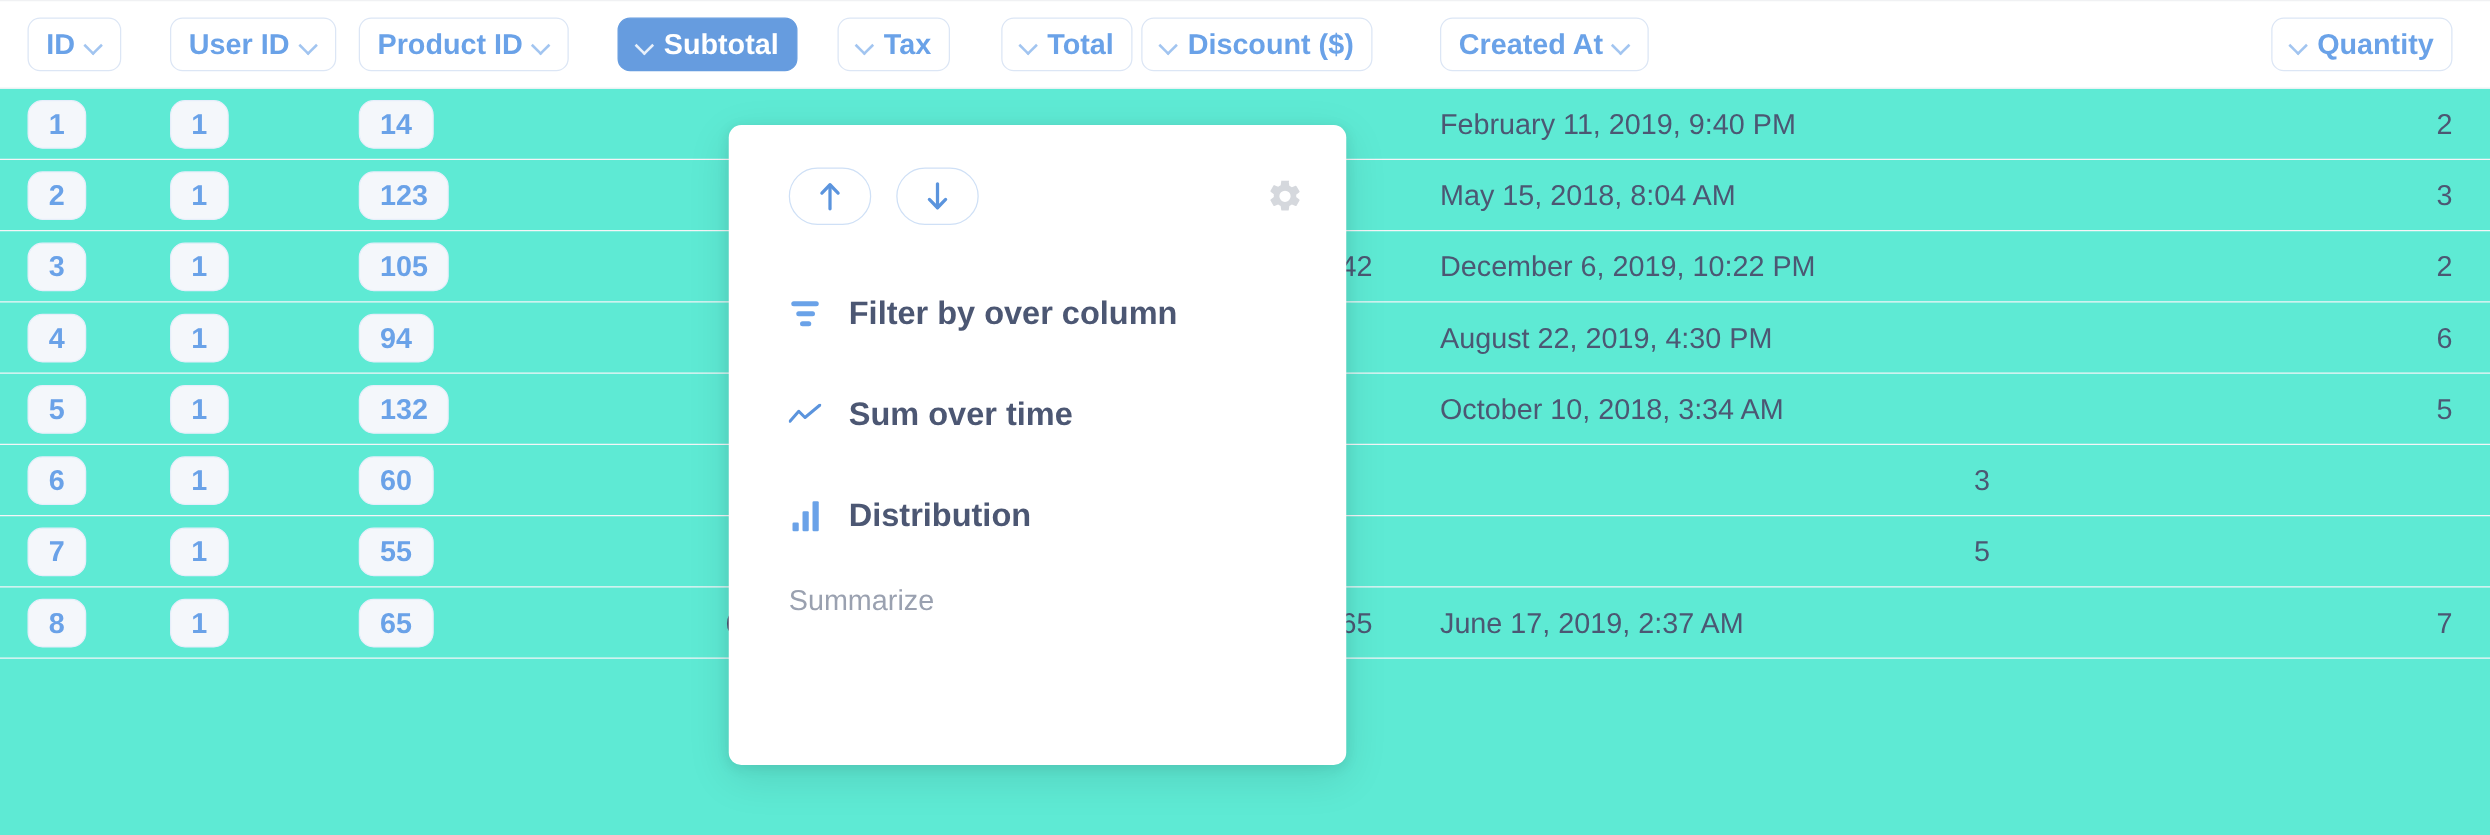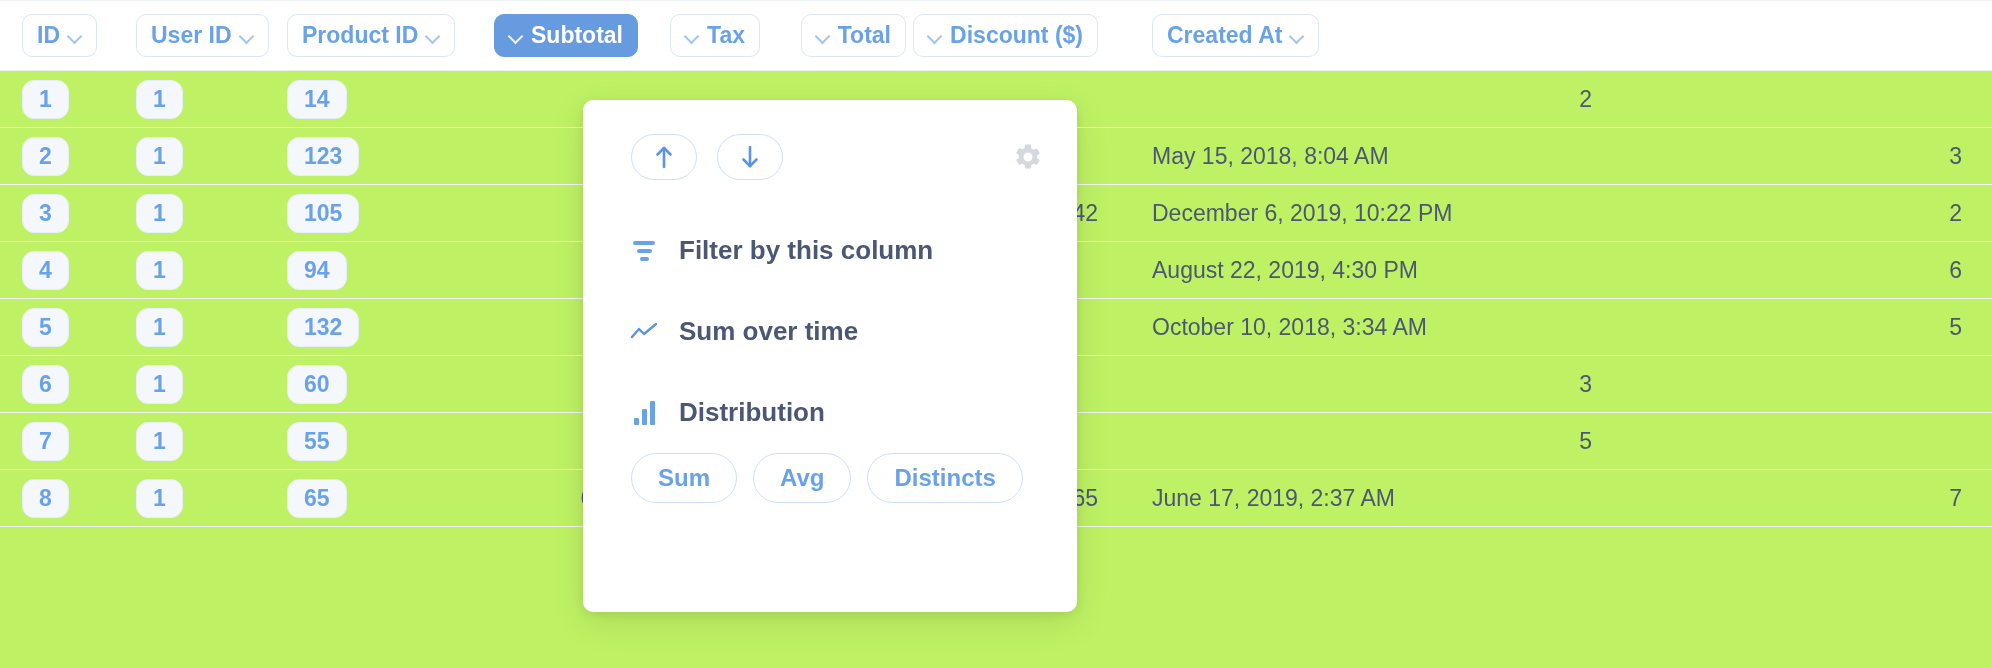--- a/index.html
+++ b/index.html
@@ -15,21 +15,21 @@
     overflow: hidden;
     position: relative;
     -webkit-font-smoothing: antialiased;
   }
 
   
   #app {
     position: relative;
     width: 1992px;
     height: 668px;
-    background: #bef264;
+    background: #5eead4;
   }
 
   .grid {
     position: absolute;
     inset: 0;
     display: flex;
     flex-direction: column;
   }
 
   .header-row {
@@ -313,37 +313,46 @@
           <span class="chev"></span>
           <span>Discount ($)</span>
         </span>
       </div>
       <div class="hcell leftjust c-createdat">
         <span class="hpill">
           <span>Created At</span>
           <span class="chev"></span>
         </span>
       </div>
+      <div class="hcell rightjust c-quantity">
+        <span class="hpill">
+          <span class="chev"></span>
+          <span>Quantity</span>
+        </span>
+      </div>
     </div>
 
     <div class="body-rows" id="rows-container">
         <div class="row">
           <div class="cell leftjust c-id">
             <span class="idpill">1</span>
           </div>
           <div class="cell leftjust c-userid">
             <span class="idpill">1</span>
           </div>
           <div class="cell leftjust c-productid">
             <span class="idpill">14</span>
           </div>
           <div class="cell rightjust c-subtotal"></div>
           <div class="cell rightjust c-tax"></div>
           <div class="cell rightjust c-total"></div>
           <div class="cell rightjust c-discount"></div>
+          <div class="cell leftjust c-createdat">
+            <span>February 11, 2019, 9:40 PM</span>
+          </div>
           <div class="cell rightjust c-quantity">
             <span>2</span>
           </div>
         </div>
         <div class="row">
           <div class="cell leftjust c-id">
             <span class="idpill">2</span>
           </div>
           <div class="cell leftjust c-userid">
             <span class="idpill">1</span>
@@ -520,21 +529,21 @@
     <div class="menu-list">
 
       <div class="menu-item">
         <span class="mi-icon">
           <span class="filt">
               <i class="f1"></i>
               <i class="f2"></i>
               <i class="f3"></i>
             </span>
         </span>
-        <span>Filter by this column</span>
+        <span>Filter by over column</span>
       </div>
 
       <div class="menu-item">
         <span class="mi-icon">
           <svg width="26" height="18" viewBox="0 0 26 18">
             <path d="M1 14 L8 6 L13 11 L25 1" stroke="#5b94dd" stroke-width="2.4" fill="none" stroke-linecap="round" stroke-linejoin="round"></path>
           </svg>
         </span>
         <span>Sum over time</span>
       </div>
@@ -544,21 +553,17 @@
           <span class="bars">
               <i class="b1"></i>
               <i class="b2"></i>
               <i class="b3"></i>
             </span>
         </span>
         <span>Distribution</span>
       </div>
     </div>
 
-
-    <div class="summarize-row">
-      <button class="sumbtn">Sum</button>
-      <button class="sumbtn">Avg</button>
-      <button class="sumbtn">Distincts</button>
-    </div>
+    <div class="summarize-label">Summarize</div>
+
   </div>
 
 </div>
 
 </body></html>

